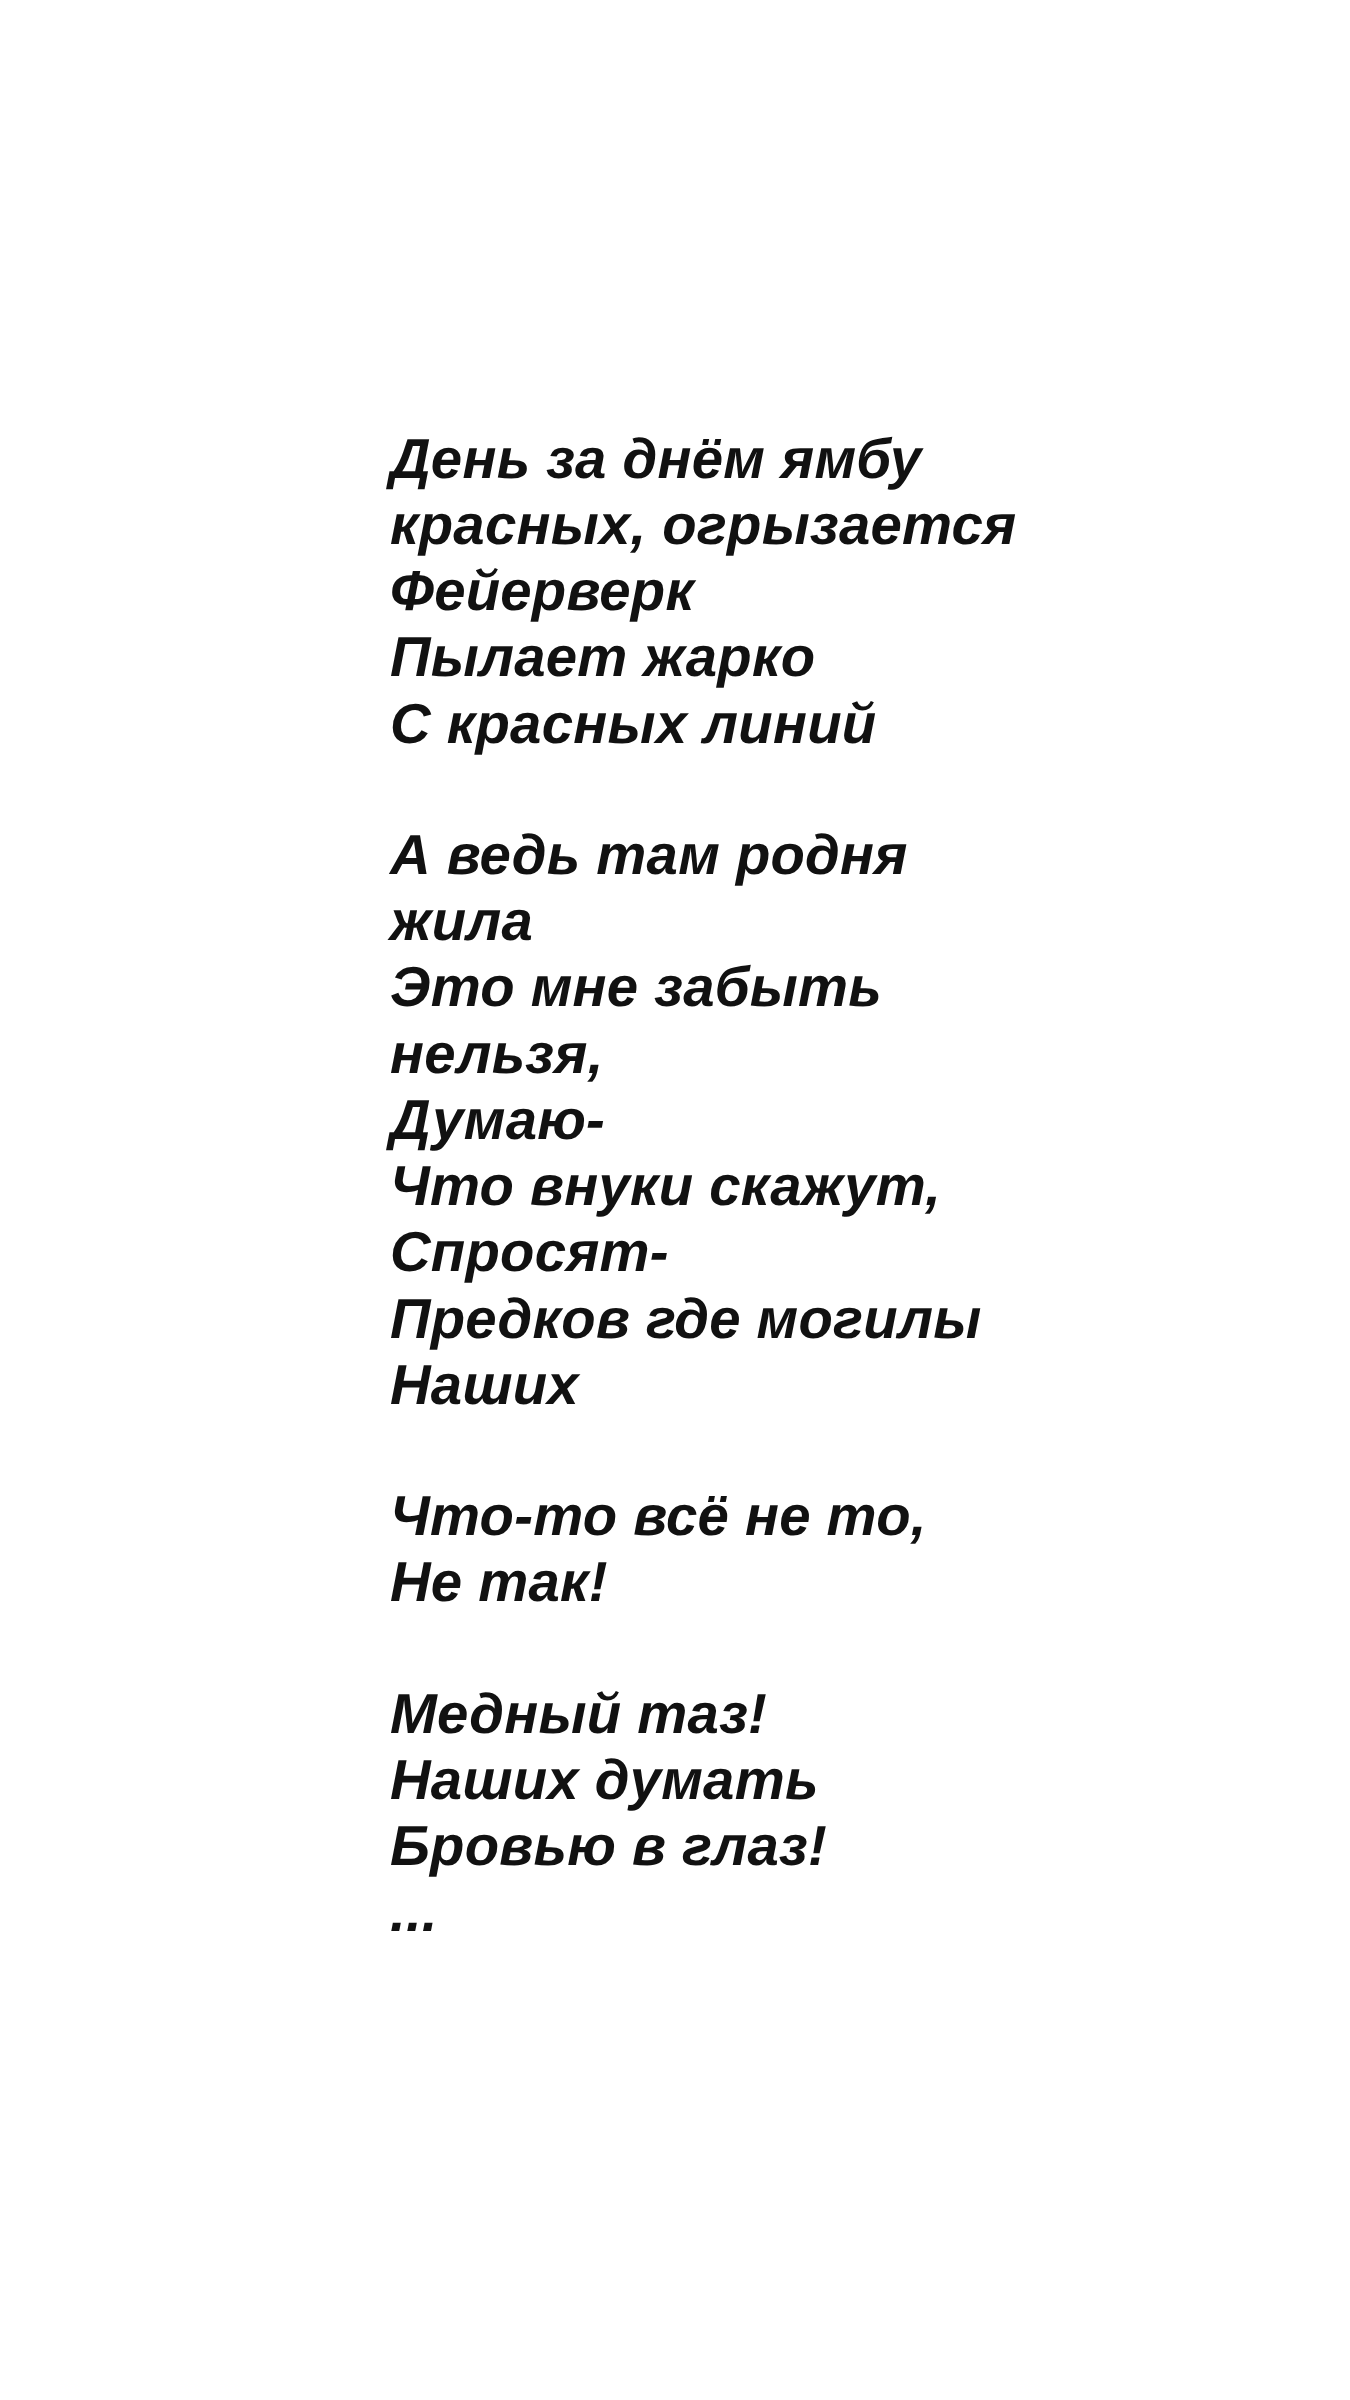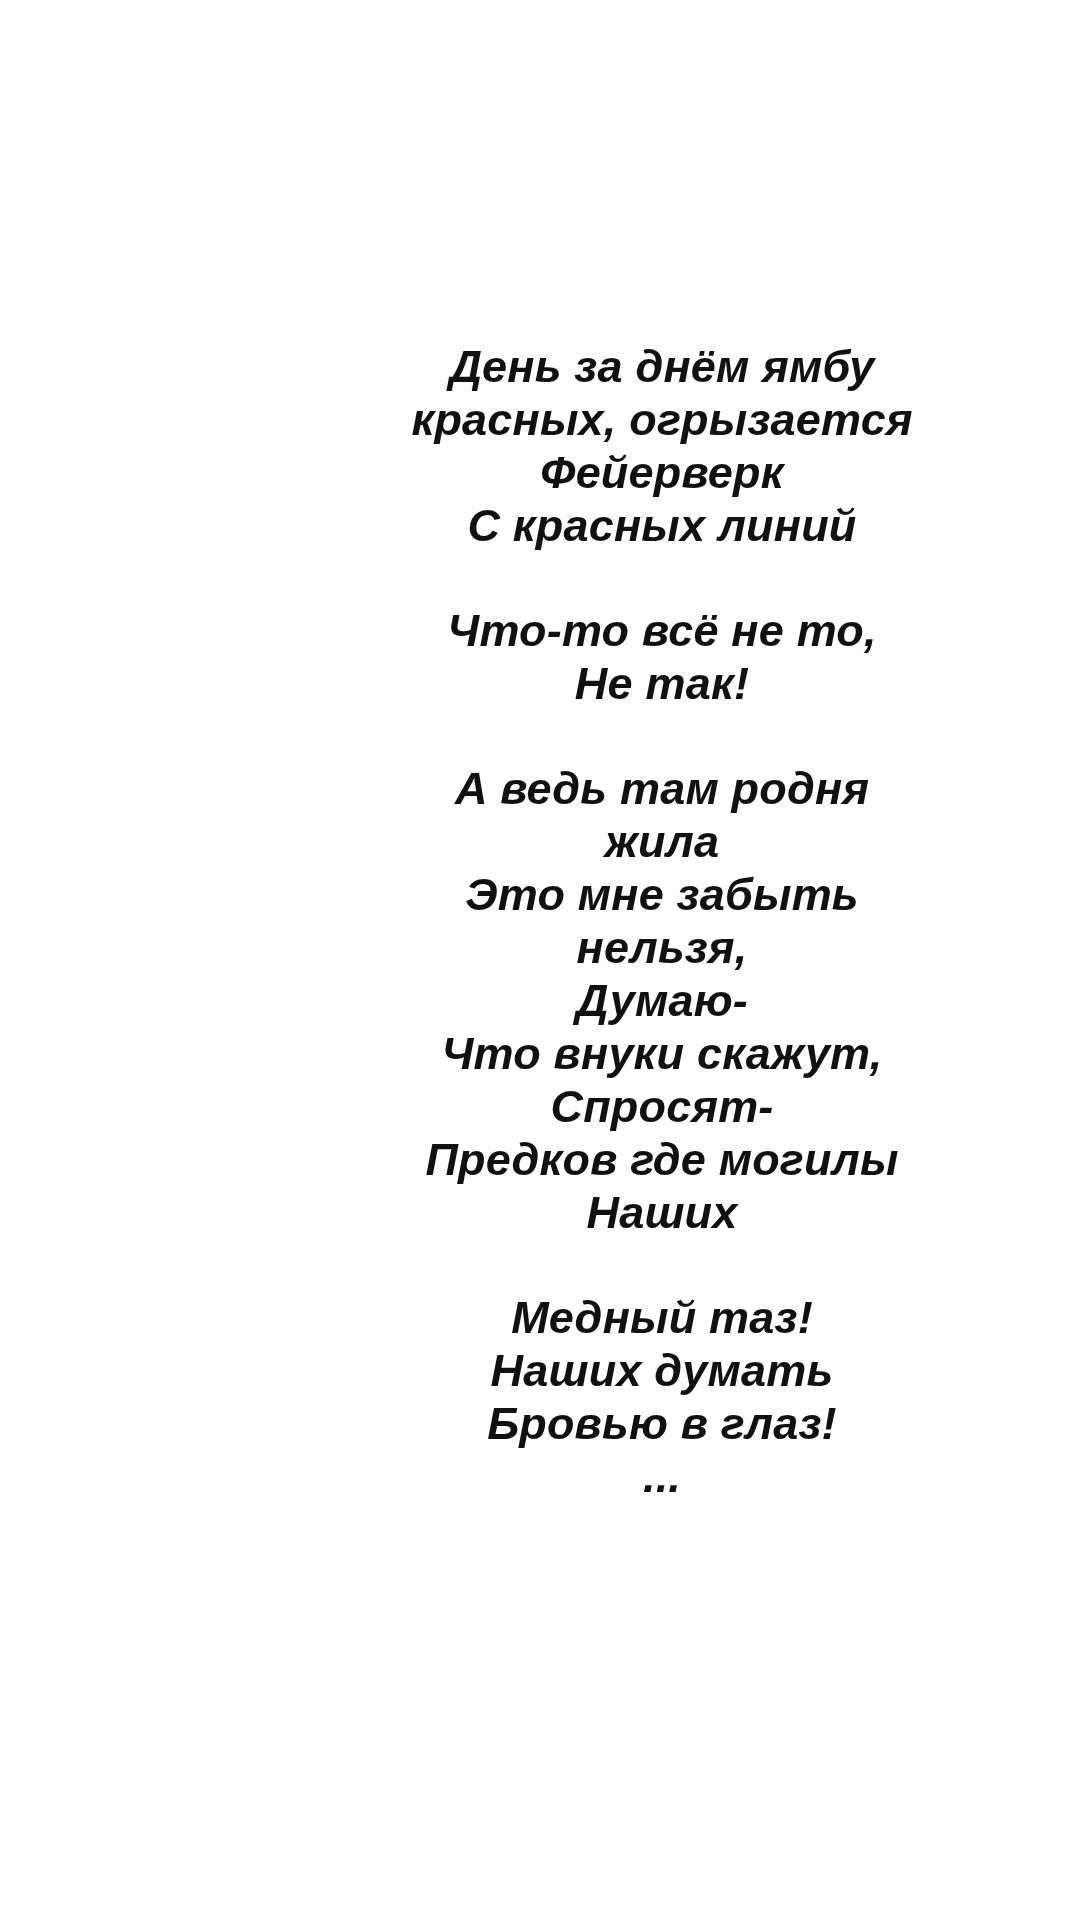--- a/index.html
+++ b/index.html
@@ -20,21 +20,20 @@
     background: #ffffff;
   }
   .poem {
     position: absolute;
     left: 312px;
     top: 340px;
     width: 700px;
   }
   .stanza {
     margin: 0 0 52px 0;
-    text-align: center;
   }
   .stanza:last-child {
     margin-bottom: 16px;
   }
   .line {
     font-family: "Liberation Sans", sans-serif;
     font-weight: bold;
     font-style: italic;
     font-size: 45px;
     line-height: 53px;
@@ -46,41 +45,42 @@
 </head>
 <body>
 
 <div class="page">
   <div class="poem">
 
     <div class="stanza">
       <div class="line">День за днём ямбу</div>
       <div class="line">красных, огрызается</div>
       <div class="line">Фейерверк</div>
+      <div class="line">Пылает жарко</div>
       <div class="line">С красных линий</div>
-    </div>
-
-    <div class="stanza">
-      <div class="line">Что-то всё не то,</div>
-      <div class="line">Не так!</div>
     </div>
 
     <div class="stanza">
       <div class="line">А ведь там родня</div>
       <div class="line">жила</div>
       <div class="line">Это мне забыть</div>
       <div class="line">нельзя,</div>
       <div class="line">Думаю-</div>
       <div class="line">Что внуки скажут,</div>
       <div class="line">Спросят-</div>
       <div class="line">Предков где могилы</div>
       <div class="line">Наших</div>
     </div>
 
     <div class="stanza">
+      <div class="line">Что-то всё не то,</div>
+      <div class="line">Не так!</div>
+    </div>
+
+    <div class="stanza">
       <div class="line">Медный таз!</div>
       <div class="line">Наших думать</div>
       <div class="line">Бровью в глаз!</div>
       <div class="line">...</div>
     </div>
 
   </div>
 </div>
 
 </body></html>

